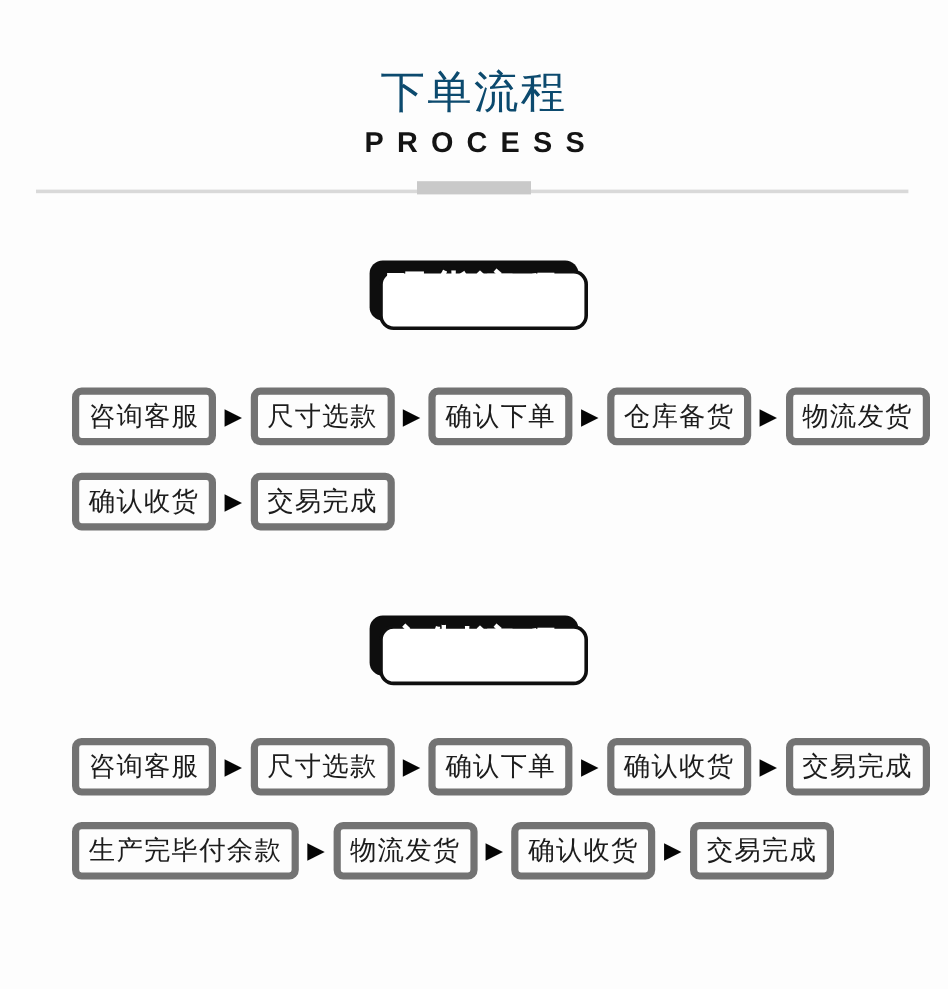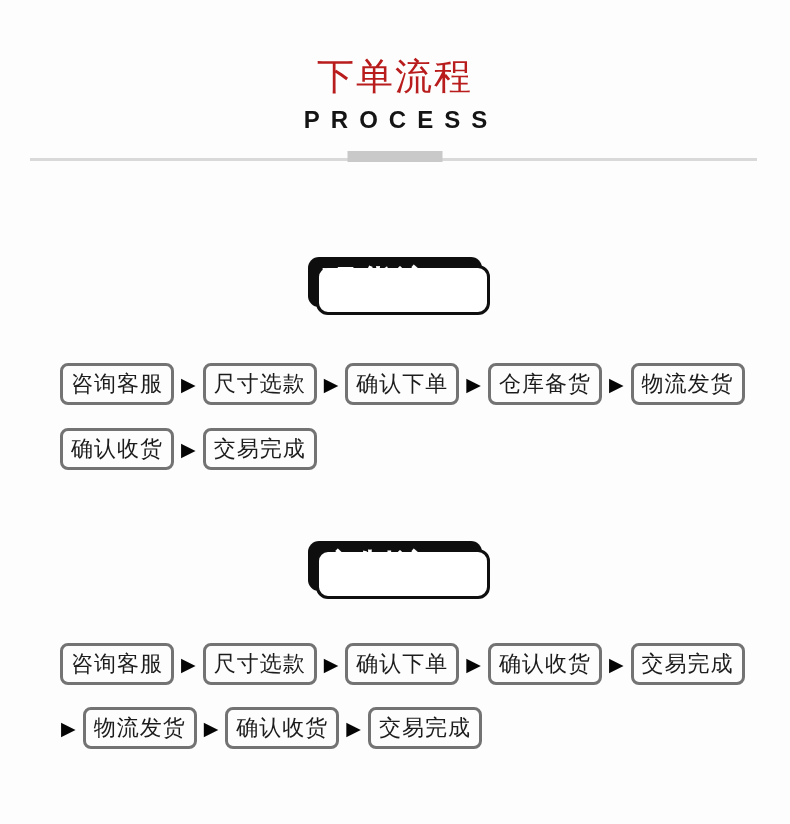--- a/index.html
+++ b/index.html
@@ -16,21 +16,21 @@
     background: #fdfdfd;
     overflow: hidden;
   }
   
   .header { padding-top: 54px; }
   .title {
     text-align: center;
     font-size: 37px;
     line-height: 46px;
     font-weight: 300;
-    color: #b91c1c;
+    color: #0c4a6e;
     letter-spacing: 2px;
   }
   .subtitle {
     position: relative;
     left: 6px;
     margin-top: 6px;
     text-align: center;
     font-size: 24px;
     line-height: 28px;
     font-weight: 900;
@@ -58,21 +58,21 @@
     bottom: 0;
     width: 95px;
     height: 11px;
     background: #c9c9c9;
   }
   
   .badge-wrap {
     display: flex;
     justify-content: center;
   }
-  .badge-wrap.first { margin-top: 95px; }
+  .badge-wrap.first { margin-top: 55px; }
   .badge-wrap.second { margin-top: 71px; text-align: right; }
   .badge {
     position: relative;
     background: #0e0e0e;
     color: #ffffff;
     font-size: 34px;
     font-weight: 800;
     line-height: 50px;
     height: 50px;
     padding: 0 15px;
@@ -96,21 +96,21 @@
     align-items: center;
     margin-left: 60px;
     gap: 6px;
   }
   .row.r1 { margin-top: 56px; }
   .row.r2 { margin-top: 23px; }
   .row.r3 { margin-top: 52px; }
   .row.r4 { margin-top: 22px; }
   .step {
     background: #fdfdfd;
-    border: 3px solid #737373;
+    border: 6px solid #737373;
     border-radius: 8px;
     color: #1c1c1c;
     font-size: 22px;
     font-weight: 500;
     line-height: 26px;
     padding: 5px 8px;
     letter-spacing: 1px;
     white-space: nowrap;
   }
   .arrow {
@@ -167,20 +167,21 @@
     <div class="step">尺寸选款</div>
     <span class="arrow">▶</span>
     <div class="step">确认下单</div>
     <span class="arrow">▶</span>
     <div class="step">确认收货</div>
     <span class="arrow">▶</span>
     <div class="step">交易完成</div>
   </div>
 
   <div class="row r4">
+    <div class="step">生产完毕付余款</div>
     <span class="arrow">▶</span>
     <div class="step">物流发货</div>
     <span class="arrow">▶</span>
     <div class="step">确认收货</div>
     <span class="arrow">▶</span>
     <div class="step">交易完成</div>
   </div>
 
 </div>
 

